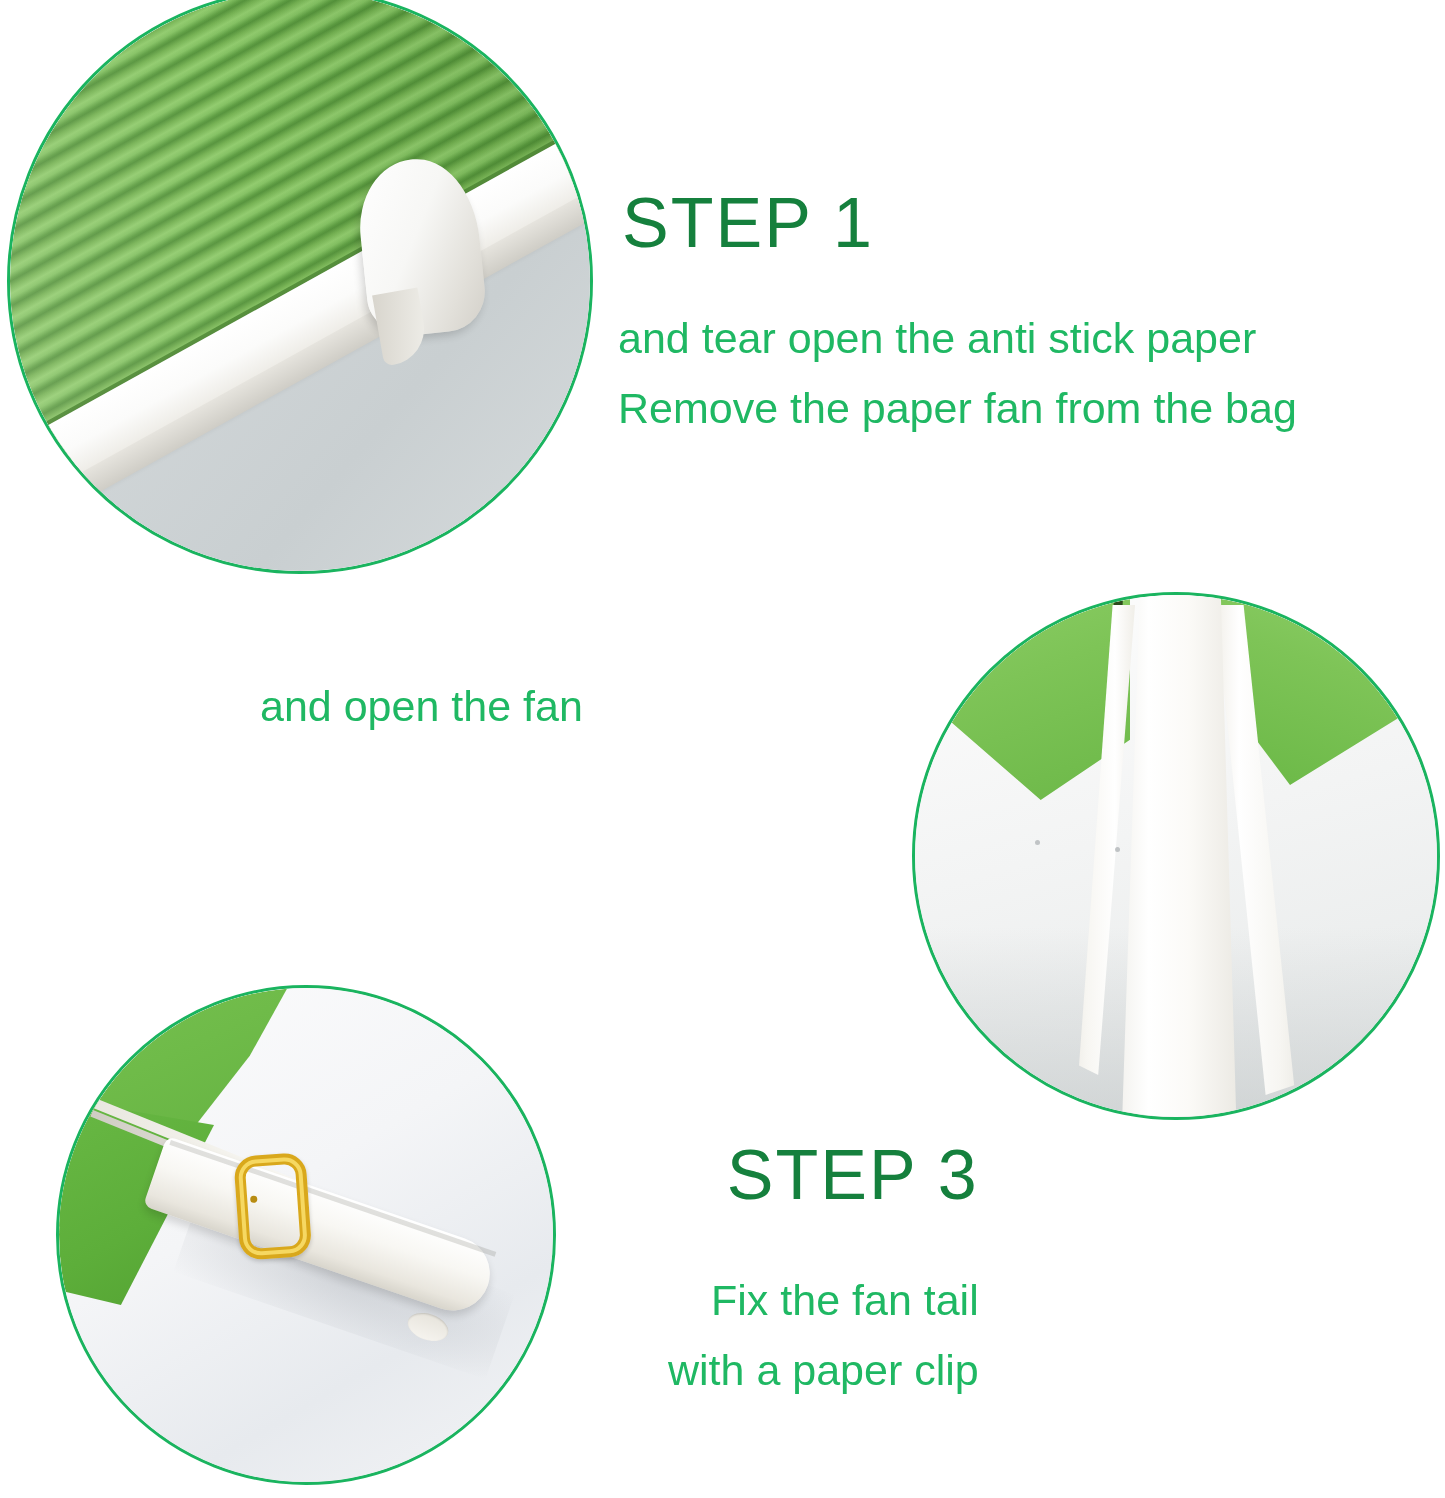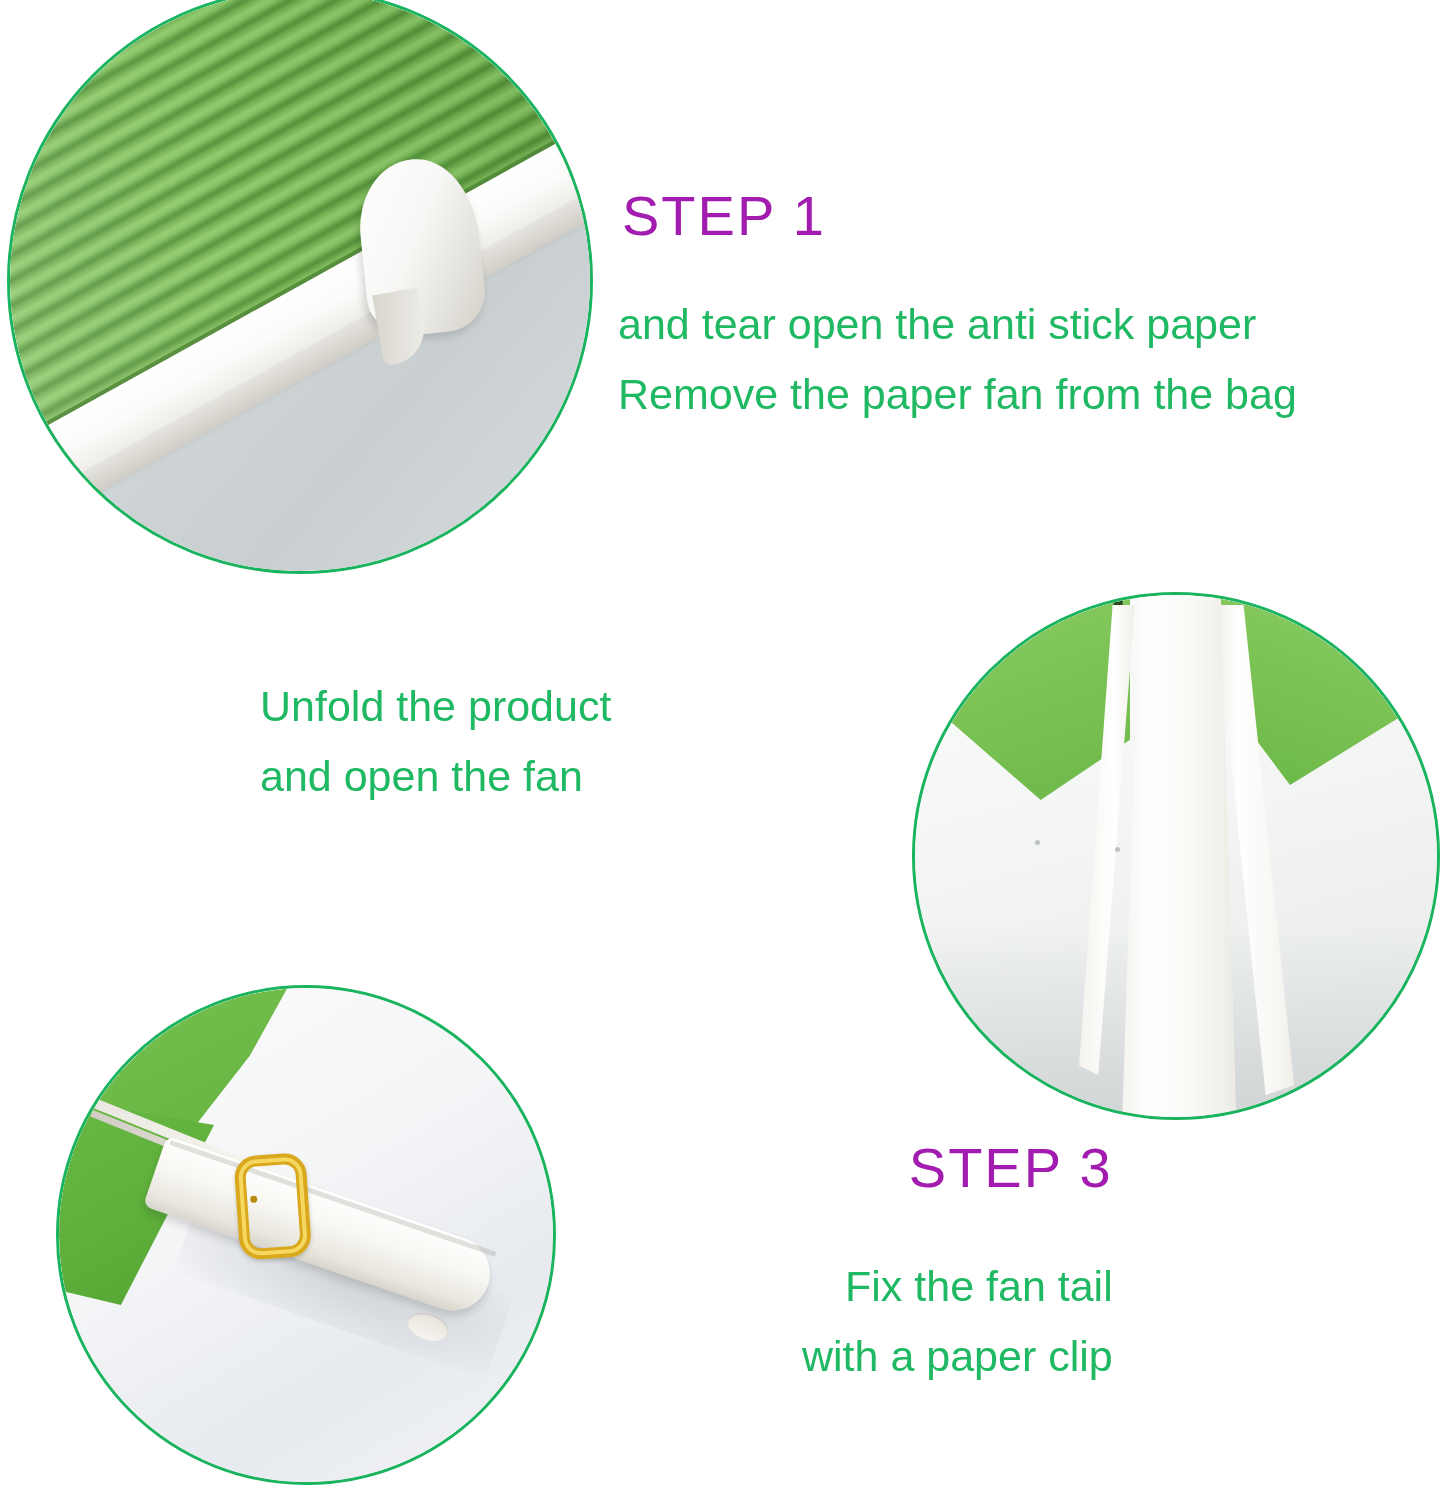--- a/index.html
+++ b/index.html
@@ -355,44 +355,44 @@
     background: radial-gradient(ellipse at center, rgba(160,165,172,0.35), rgba(255,255,255,0));
     transform: rotate(19deg);
   }
 
   
   .step-block {
     position: absolute;
     color: #16b35c;
   }
   .step-title {
-    font-size: 56px;
+    font-size: 70px;
     font-weight: 400;
     letter-spacing: 2px;
     line-height: 1;
     white-space: nowrap;
-    color: #a21caf;
+    color: #15803d;
   }
   .step-line {
     font-size: 43px;
     font-weight: 400;
     line-height: 1.62;
     white-space: nowrap;
     color: #1fb863;
   }
 
   #step-1 { left: 618px; top: 188px; text-align: left; }
   #step-1 .step-title { margin-left: 4px; }
   #step-1 .step-lines { margin-top: 46px; }
 
   #step-2 { left: 120px; top: 620px; text-align: left; }
   #step-2 .step-lines { margin-top: 52px; margin-left: 140px; }
 
   #step-3 { left: 668px; top: 1140px; text-align: right; }
-  #step-3 .step-lines { margin-top: 56px; margin-left: 134px; }
+  #step-3 .step-lines { margin-top: 56px; }
 </style>
 </head>
 <body>
 
 <div id="page">
 
   <div class="photo-circle" id="circle-1">
     <div class="photo-inner">
       <div class="c1-bg"></div>
       <div class="c1-surface"></div>
@@ -410,21 +410,20 @@
   <div class="step-block" id="step-1">
     <div class="step-title">STEP 1</div>
     <div class="step-lines">
       <div class="step-line">and tear open the anti stick paper</div>
       <div class="step-line">Remove the paper fan from the bag</div>
     </div>
   </div>
 
   <div class="step-block" id="step-2">
     <div class="step-lines">
-      <div class="step-line">Unfold the product</div>
       <div class="step-line">and open the fan</div>
     </div>
   </div>
 
   <div class="photo-circle" id="circle-2">
     <div class="photo-inner">
       <div class="c2-bg"></div>
       <div class="c2-shadow-pool"></div>
       <div class="c2-green-left"></div>
       <div class="c2-green-right"></div>

